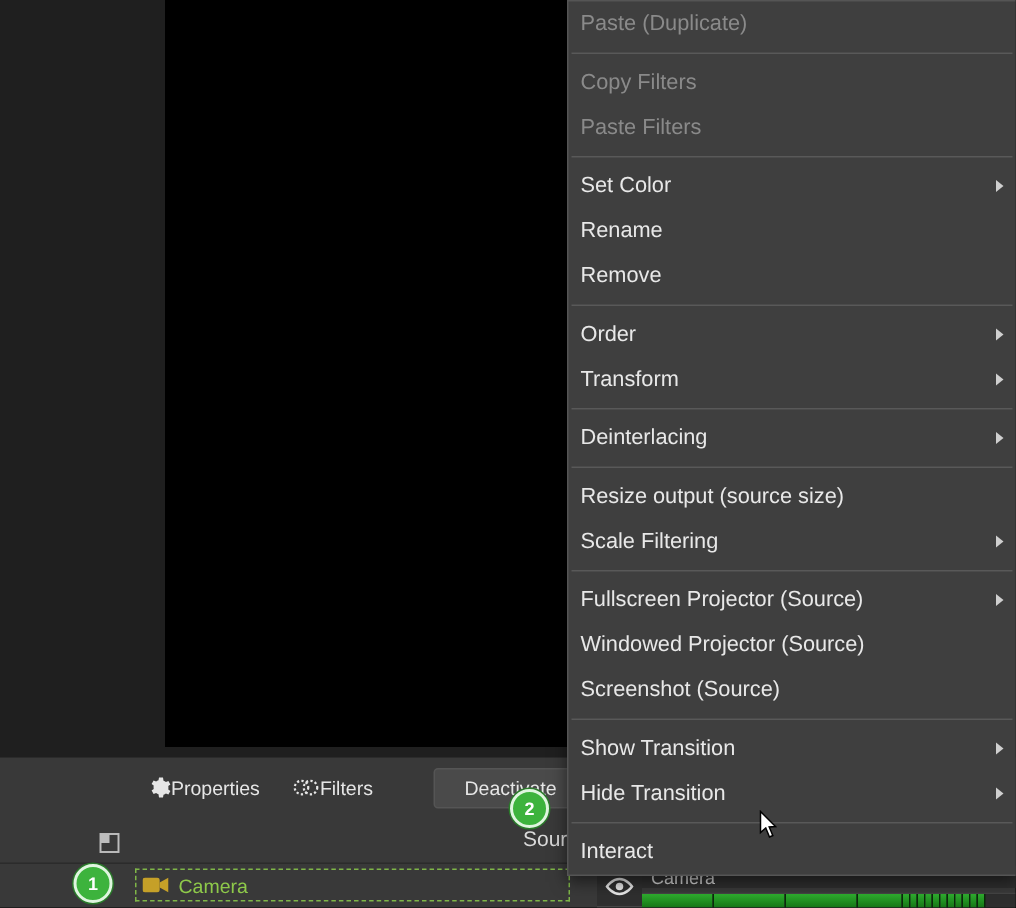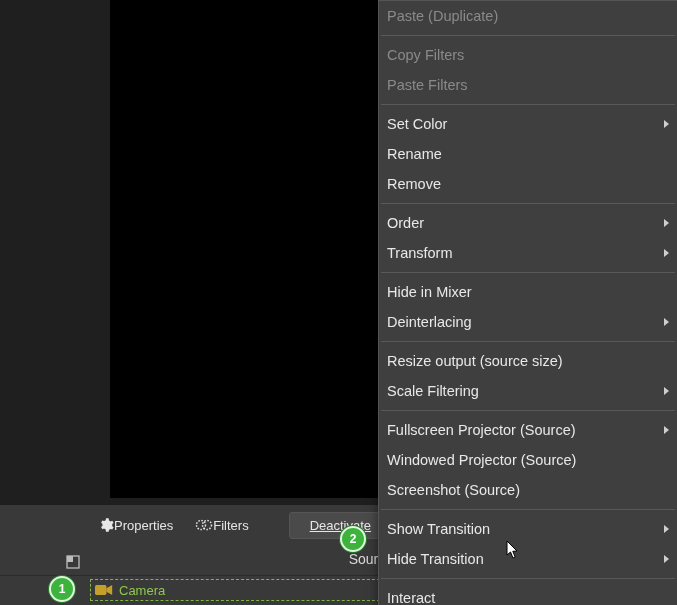--- a/index.html
+++ b/index.html
@@ -56,21 +56,20 @@
   .filters-icon {
     width: 18px; height: 16px;
   }
   .deactivate-btn {
     margin-left: 24px;
     background: #4a4a4a;
     border: 1px solid #555;
     border-radius: 3px;
     padding: 5px 20px;
     color: #e6e6e6;
-    text-decoration: underline;
   }
   .sources-header {
     position: absolute;
     left: 0;
     top: 46px;
     width: 400px;
     height: 24px;
     text-align: right;
     color: #d9d9d9;
     font-size: 14px;
@@ -321,23 +320,20 @@
   <div class="ctx-item">
       <span>Order</span>
       <span class="ctx-arrow"></span>
     </div>
   <div class="ctx-item">
       <span>Transform</span>
       <span class="ctx-arrow"></span>
     </div>
   <div class="ctx-sep"></div>
   <div class="ctx-item">
-      <span>Hide in Mixer</span>
-    </div>
-  <div class="ctx-item">
       <span>Deinterlacing</span>
       <span class="ctx-arrow"></span>
     </div>
   <div class="ctx-sep"></div>
   <div class="ctx-item">
       <span>Resize output (source size)</span>
     </div>
   <div class="ctx-item">
       <span>Scale Filtering</span>
       <span class="ctx-arrow"></span>

